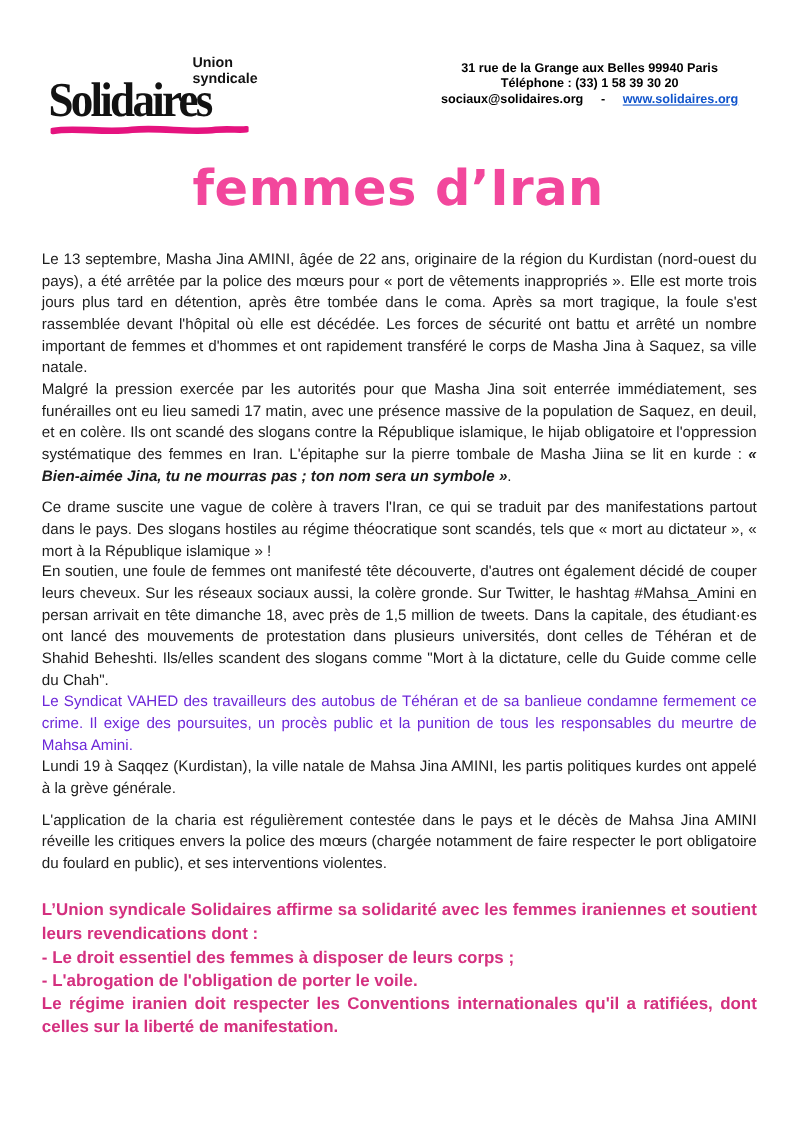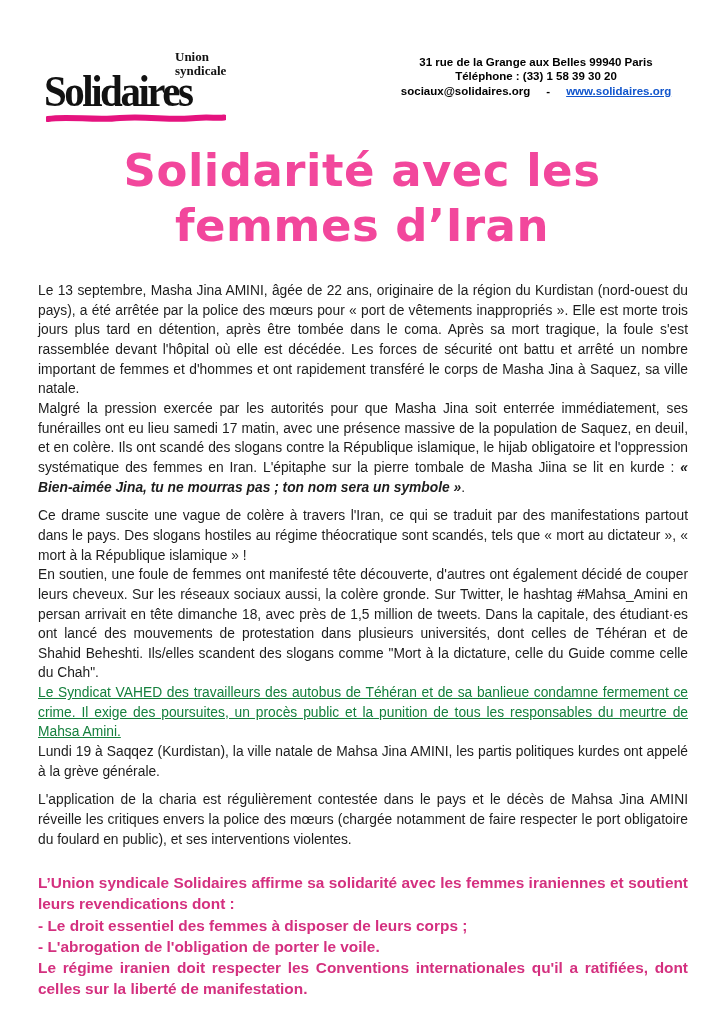--- a/index.html
+++ b/index.html
@@ -16,21 +16,21 @@
 
   
   .letterhead {
     display: flex;
     justify-content: space-between;
     padding: 50px 38px 0 44px;
   }
   .logo { width: 250px; position: relative; }
   .logo-union {
     margin-left: 131px;
-    font-family: Liberation Serif, serif;
+    font-family: Liberation Sans, sans-serif;
     font-weight: bold;
     font-size: 13px;
     line-height: 1.05;
     color: #121212;
   }
   .logo-brand {
     font-family: "Liberation Serif", serif;
     font-weight: bold;
     font-size: 41px;
     letter-spacing: -2.5px;
@@ -77,21 +77,21 @@
   
   .doc-body {
     padding: 0 36px 0 38px;
     margin-top: 27px;
     font-size: 13.8px;
     line-height: 1.425;
     text-align: justify;
   }
   .para { margin: 0; }
   .gap-above { margin-top: 9px; }
-  .gray { color: #15803d; text-decoration: underline; }
+  .gray { color: #6d28d9; }
   .bi { font-weight: bold; font-style: italic; }
 
   
   .statement {
     padding: 0 36px 0 38px;
     margin-top: 23px;
     font-weight: bold;
     font-size: 15.4px;
     line-height: 1.37;
   }
@@ -118,21 +118,20 @@
     <div class="contact">
       <div>31 rue de la Grange aux Belles 99940 Paris</div>
       <div>Téléphone : (33) 1 58 39 30 20</div>
       <div>
         <span>sociaux@solidaires.org</span><span class="sep">-</span><a class="weblink" href="#">www.solidaires.org</a>
       </div>
     </div>
   </header>
 
   <h1 class="doc-title" style="color:#f2479c">
-    <span class="title-line">Solidarité avec les</span>
     <span class="title-line">femmes d’Iran</span>
   </h1>
 
   <main class="doc-body">
     <p class="para">Le 13 septembre, Masha Jina AMINI, âgée de 22 ans, originaire de la région du Kurdistan (nord-ouest du pays), a été arrêtée par la police des mœurs pour « port de vêtements inappropriés ». Elle est morte trois jours plus tard en détention, après être tombée dans le coma. Après sa mort tragique, la foule s'est rassemblée devant l'hôpital où elle est décédée. Les forces de sécurité ont battu et arrêté un nombre important de femmes et d'hommes et ont rapidement transféré le corps de Masha Jina à Saquez, sa ville natale.</p>
     <p class="para"><span>Malgré la pression exercée par les autorités pour que Masha Jina soit enterrée immédiatement, ses funérailles ont eu lieu samedi 17 matin, avec une présence massive de la population de Saquez, en deuil, et en colère. Ils ont scandé des slogans contre la République islamique, le hijab obligatoire et l'oppression systématique des femmes en Iran. L'épitaphe sur la pierre tombale de Masha Jiina se lit en kurde : </span><span class="bi">« Bien-aimée Jina, tu ne mourras pas ; ton nom sera un symbole »</span><span>.</span></p>
     <p class="para gap-above">Ce drame suscite une vague de colère à travers l'Iran, ce qui se traduit par des manifestations partout dans le pays. Des slogans hostiles au régime théocratique sont scandés, tels que « mort au dictateur », « mort à la République islamique » !</p>
     <p class="para">En soutien, une foule de femmes ont manifesté tête découverte, d'autres ont également décidé de couper leurs cheveux. Sur les réseaux sociaux aussi, la colère gronde. Sur Twitter, le hashtag #Mahsa_Amini en persan arrivait en tête dimanche 18, avec près de 1,5 million de tweets. Dans la capitale, des étudiant·es ont lancé des mouvements de protestation dans plusieurs universités, dont celles de Téhéran et de Shahid Beheshti. Ils/elles scandent des slogans comme "Mort à la dictature, celle du Guide comme celle du Chah".</p>
     <p class="para gray">Le Syndicat VAHED des travailleurs des autobus de Téhéran et de sa banlieue condamne fermement ce crime. Il exige des poursuites, un procès public et la punition de tous les responsables du meurtre de Mahsa Amini.</p>
     <p class="para">Lundi 19 à Saqqez (Kurdistan), la ville natale de Mahsa Jina AMINI, les partis politiques kurdes ont appelé à la grève générale.</p>

